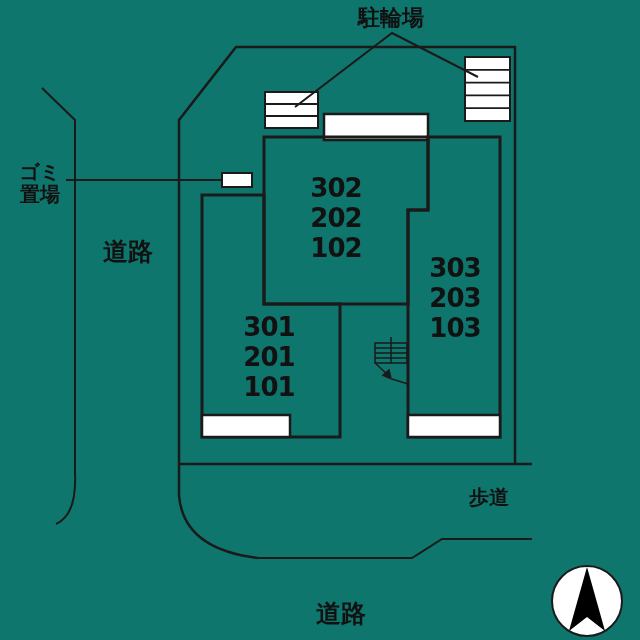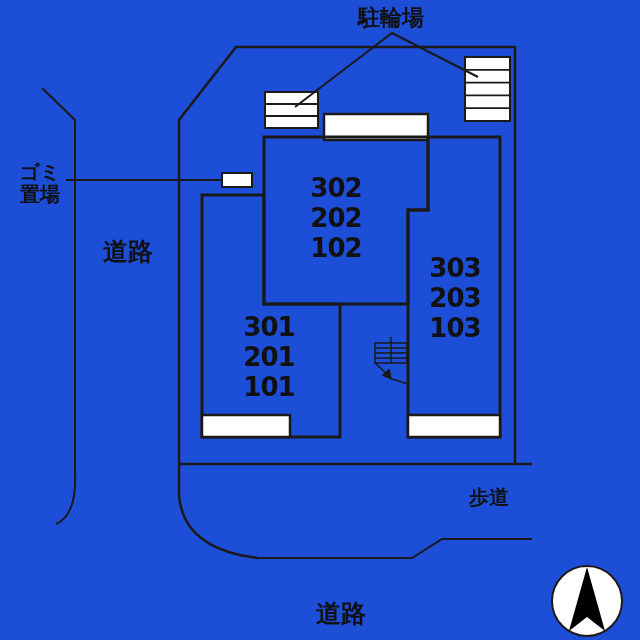--- a/index.html
+++ b/index.html
@@ -7,21 +7,21 @@
     padding: 0;
     width: 640px;
     height: 640px;
     background: #ffffff;
     overflow: hidden;
   }
   .stage {
     position: relative;
     width: 640px;
     height: 640px;
-    background: #1d4ed8;
+    background: #0f766e;
   }
   svg {
     display: block;
   }
   svg text {
     font-family: "DejaVu Sans", sans-serif;
     font-weight: bold;
     fill: #111111;
   }
   .jp-label { font-size: 22px; }

